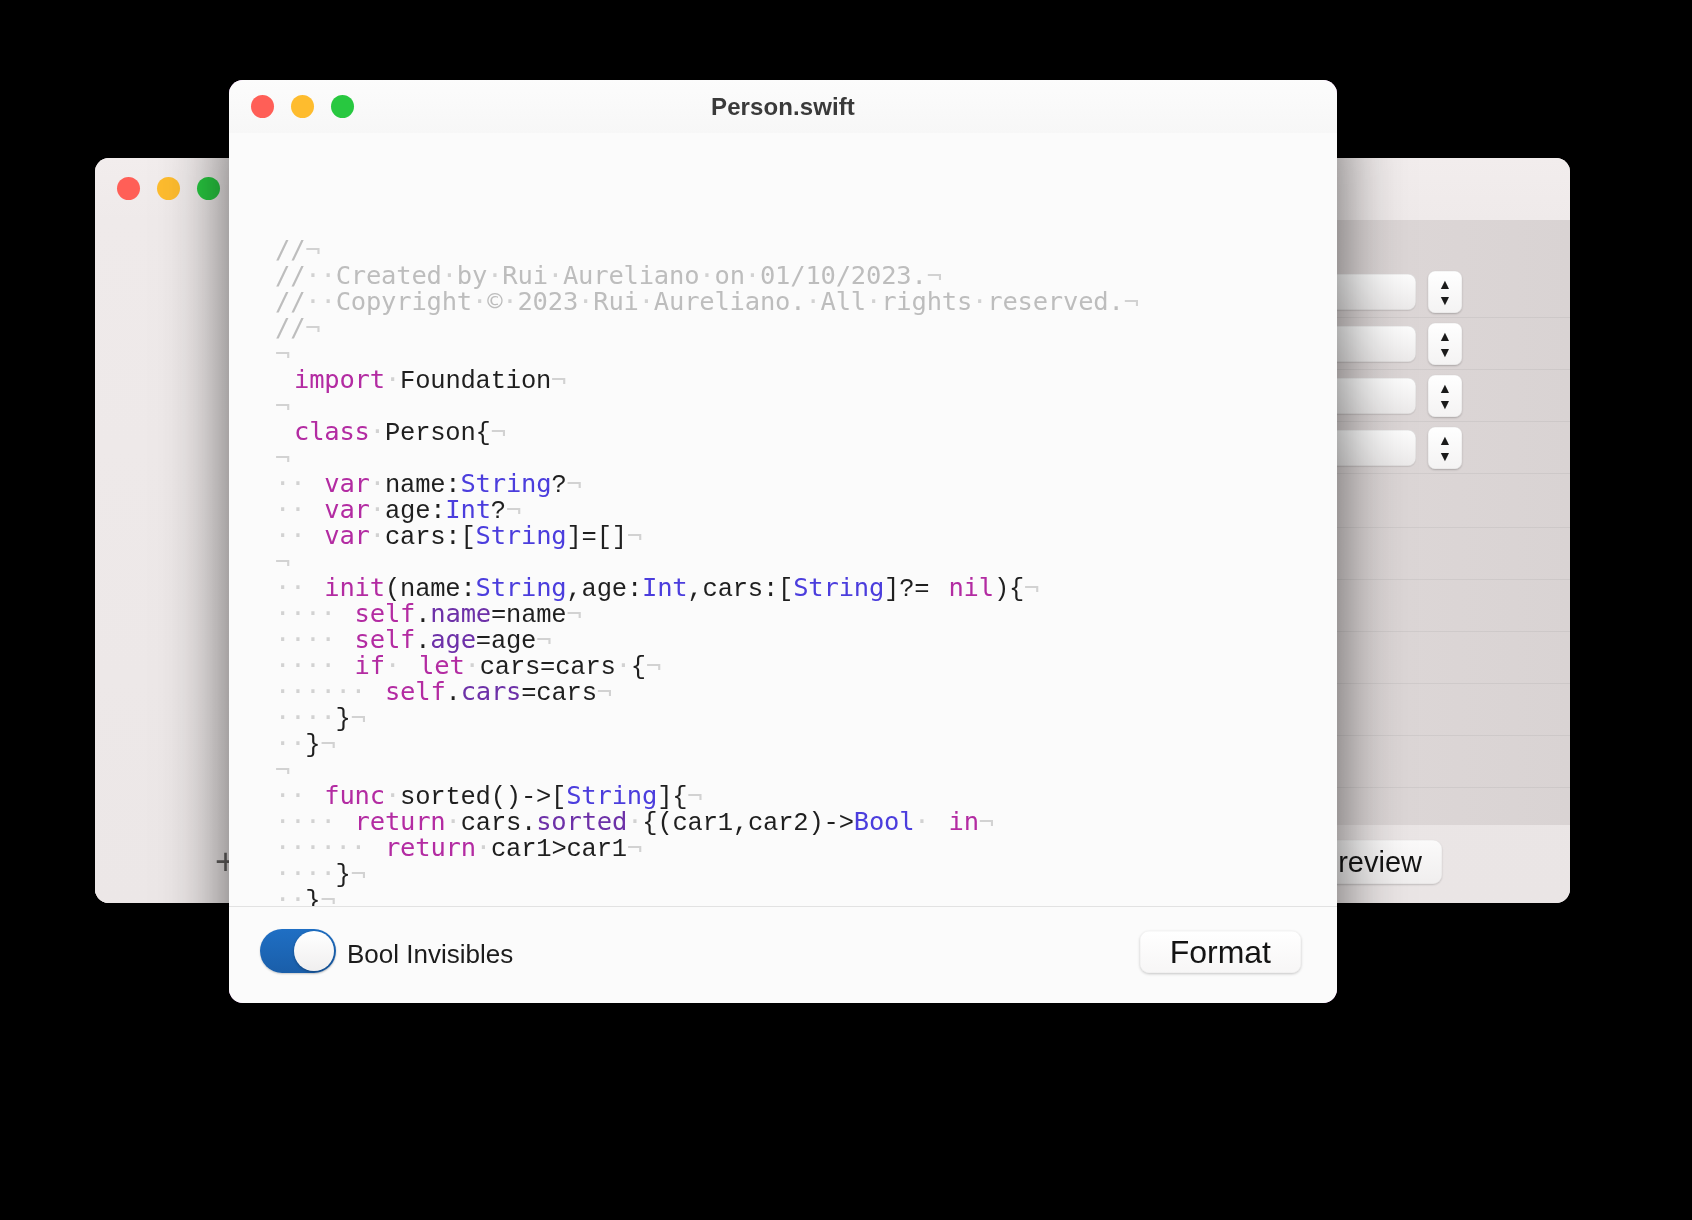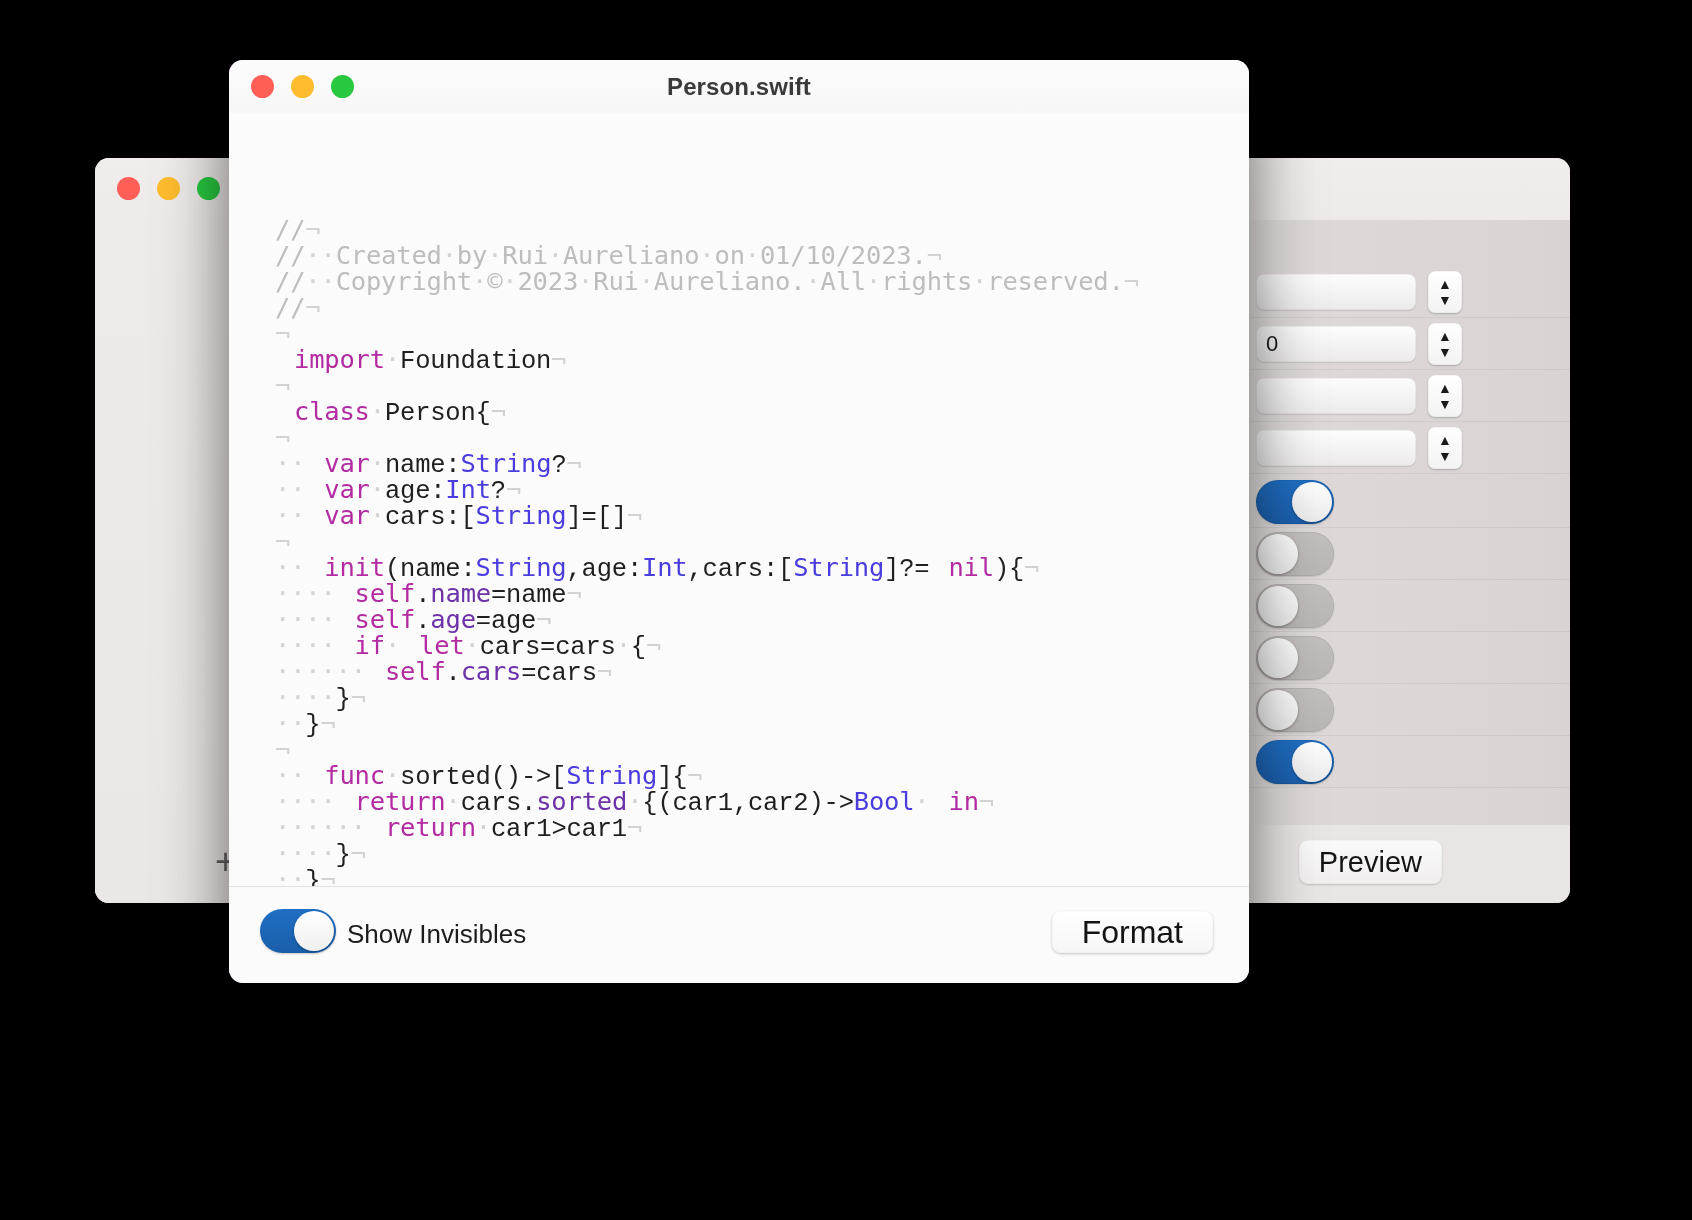--- a/index.html
+++ b/index.html
@@ -188,22 +188,22 @@
     background: linear-gradient(180deg,#ffffff,#ebeaea);
     box-shadow: 0 1px 3px rgba(0,0,0,0.32);
   }
   .tgl.on  .knob { right: 2px; }
   .tgl.off .knob { left: 2px; }
 
   
   #front-window {
     position: absolute;
     left: 229px;
-    top: 60px;
-    width: 1020px;
+    top: 80px;
+    width: 1108px;
     height: 923px;
     border-radius: 14px;
     background: #f0abfc;
     box-shadow: 0 26px 68px rgba(0,0,0,0.60);
     overflow: hidden;
   }
   #front-titlebar {
     position: absolute;
     left: 0; top: 0; right: 0;
     height: 53px;
@@ -406,18 +406,18 @@
     <div id="editor">
       <div id="code"><div class="ln"><span class="cmt">//</span><span class="inv">¬</span></div><div class="ln"><span class="cmt">//</span><span class="inv">··</span><span class="cmt">Created</span><span class="inv">·</span><span class="cmt">by</span><span class="inv">·</span><span class="cmt">Rui</span><span class="inv">·</span><span class="cmt">Aureliano</span><span class="inv">·</span><span class="cmt">on</span><span class="inv">·</span><span class="cmt">01/10/2023.</span><span class="inv">¬</span></div><div class="ln"><span class="cmt">//</span><span class="inv">··</span><span class="cmt">Copyright</span><span class="inv">·</span><span class="cmt">©</span><span class="inv">·</span><span class="cmt">2023</span><span class="inv">·</span><span class="cmt">Rui</span><span class="inv">·</span><span class="cmt">Aureliano.</span><span class="inv">·</span><span class="cmt">All</span><span class="inv">·</span><span class="cmt">rights</span><span class="inv">·</span><span class="cmt">reserved.</span><span class="inv">¬</span></div><div class="ln"><span class="cmt">//</span><span class="inv">¬</span></div><div class="ln"><span class="inv">¬</span></div><div class="ln"><span class="kw">import</span><span class="inv">·</span><span class="plain">Foundation</span><span class="inv">¬</span></div><div class="ln"><span class="inv">¬</span></div><div class="ln"><span class="kw">class</span><span class="inv">·</span><span class="plain">Person{</span><span class="inv">¬</span></div><div class="ln"><span class="inv">¬</span></div><div class="ln"><span class="inv">··</span><span class="kw">var</span><span class="inv">·</span><span class="plain">name:</span><span class="typ">String</span><span class="plain">?</span><span class="inv">¬</span></div><div class="ln"><span class="inv">··</span><span class="kw">var</span><span class="inv">·</span><span class="plain">age:</span><span class="typ">Int</span><span class="plain">?</span><span class="inv">¬</span></div><div class="ln"><span class="inv">··</span><span class="kw">var</span><span class="inv">·</span><span class="plain">cars:[</span><span class="typ">String</span><span class="plain">]=[]</span><span class="inv">¬</span></div><div class="ln"><span class="inv">¬</span></div><div class="ln"><span class="inv">··</span><span class="kw">init</span><span class="plain">(name:</span><span class="typ">String</span><span class="plain">,age:</span><span class="typ">Int</span><span class="plain">,cars:[</span><span class="typ">String</span><span class="plain">]?=</span><span class="kw">nil</span><span class="plain">){</span><span class="inv">¬</span></div><div class="ln"><span class="inv">····</span><span class="kw">self</span><span class="plain">.</span><span class="prop">name</span><span class="plain">=name</span><span class="inv">¬</span></div><div class="ln"><span class="inv">····</span><span class="kw">self</span><span class="plain">.</span><span class="prop">age</span><span class="plain">=age</span><span class="inv">¬</span></div><div class="ln"><span class="inv">····</span><span class="kw">if</span><span class="inv">·</span><span class="kw">let</span><span class="inv">·</span><span class="plain">cars=cars</span><span class="inv">·</span><span class="plain">{</span><span class="inv">¬</span></div><div class="ln"><span class="inv">······</span><span class="kw">self</span><span class="plain">.</span><span class="prop">cars</span><span class="plain">=cars</span><span class="inv">¬</span></div><div class="ln"><span class="inv">····</span><span class="plain">}</span><span class="inv">¬</span></div><div class="ln"><span class="inv">··</span><span class="plain">}</span><span class="inv">¬</span></div><div class="ln"><span class="inv">¬</span></div><div class="ln"><span class="inv">··</span><span class="kw">func</span><span class="inv">·</span><span class="plain">sorted()-&gt;[</span><span class="typ">String</span><span class="plain">]{</span><span class="inv">¬</span></div><div class="ln"><span class="inv">····</span><span class="kw">return</span><span class="inv">·</span><span class="plain">cars</span><span class="plain">.</span><span class="prop">sorted</span><span class="inv">·</span><span class="plain">{(car1,car2)-&gt;</span><span class="typ">Bool</span><span class="inv">·</span><span class="kw">in</span><span class="inv">¬</span></div><div class="ln"><span class="inv">······</span><span class="kw">return</span><span class="inv">·</span><span class="plain">car1&gt;car1</span><span class="inv">¬</span></div><div class="ln"><span class="inv">····</span><span class="plain">}</span><span class="inv">¬</span></div><div class="ln"><span class="inv">··</span><span class="plain">}</span><span class="inv">¬</span></div></div>
 
     </div>
     <div id="editor-sep"></div>
 
     <div id="front-footer">
       <div id="show-invisibles-toggle">
         <div class="knob"></div>
       </div>
-      <div id="show-invisibles-label">Show Invisibles</div>
+      <div id="show-invisibles-label">Bool Invisibles</div>
       <div id="format-button">Format</div>
     </div>
   </div>
 
 </div>
 
 </body></html>

